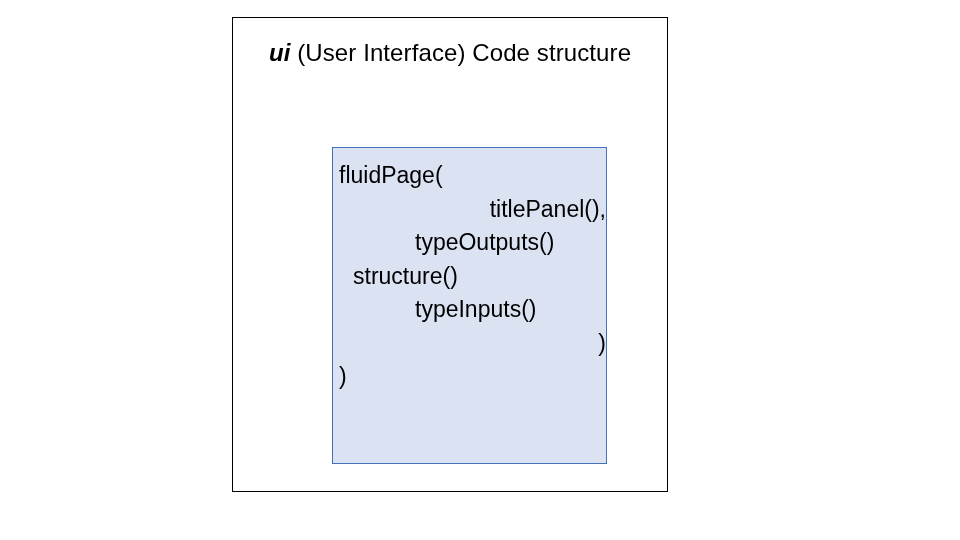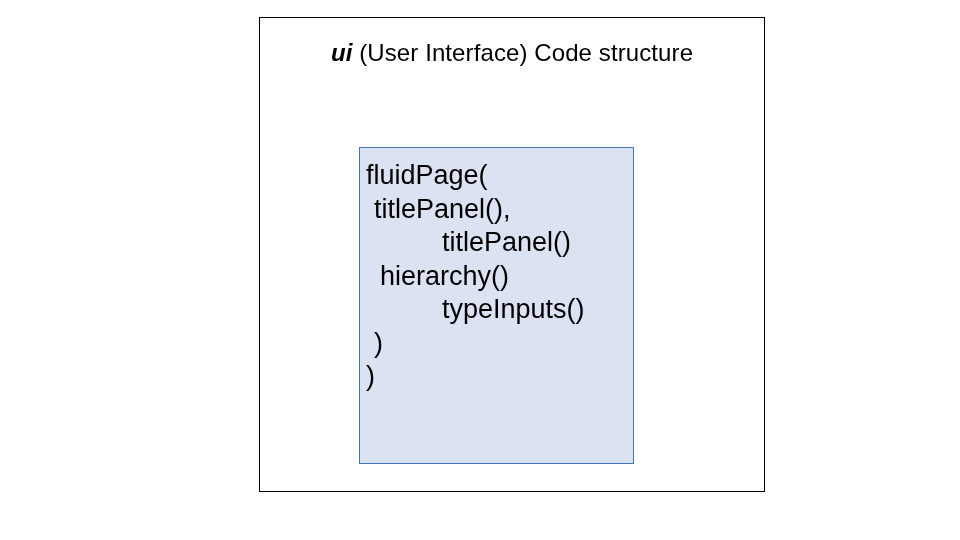--- a/index.html
+++ b/index.html
@@ -12,23 +12,23 @@
     height: 540px;
     position: relative;
     overflow: hidden;
     font-family: "Liberation Sans", sans-serif;
     color: #000000;
   }
 
   
   #slide-frame {
     position: absolute;
-    left: 259px;
+    left: 232px;
     top: 17px;
-    width: 506px;
+    width: 436px;
     height: 475px;
     box-sizing: border-box;
     border: 1.5px solid #000000;
     background: #ffffff;
   }
 
   
   #title-block {
     position: absolute;
     left: 0;
@@ -60,46 +60,46 @@
     border: 1.5px solid #4472B8;
     background: #DBE2F2;
     padding: 11px 0 0 0;
   }
   #code-listing {
     margin: 0;
     padding: 0;
     list-style: none;
   }
   #code-listing li {
-    font-size: 27px;
+    font-size: 23px;
     line-height: 33.5px;
     white-space: pre;
     color: #000000;
     padding-left: 6px;
   }
   
   #code-listing li.ind-0 { padding-left: 6px; }
-  #code-listing li.ind-1 { padding-left: 14px; }
+  #code-listing li.ind-1 { padding-left: 14px; text-align: right; }
   #code-listing li.ind-2 { padding-left: 20px; }
   #code-listing li.ind-6 { padding-left: 82px; }
 </style>
 </head>
 <body style="background: rgb(255, 255, 255);">
 
 <div id="slide-frame" style="border-color: rgb(0, 0, 0);">
 
   <div id="title-block">
     <span class="title-line"><span class="ui-token">ui</span><span> (User Interface) Code structure</span></span>
   </div>
 
   <div id="code-box" style="background: rgb(219, 226, 242); border-color: rgb(68, 114, 184);">
     <ul id="code-listing">
         <li class="ind-0">fluidPage(</li>
         <li class="ind-1">titlePanel(),</li>
-        <li class="ind-6">titlePanel()</li>
-        <li class="ind-2">hierarchy()</li>
+        <li class="ind-6">typeOutputs()</li>
+        <li class="ind-2">structure()</li>
         <li class="ind-6">typeInputs()</li>
         <li class="ind-1">)</li>
         <li class="ind-0">)</li>
       </ul>
   </div>
 
 </div>
 
 </body></html>

